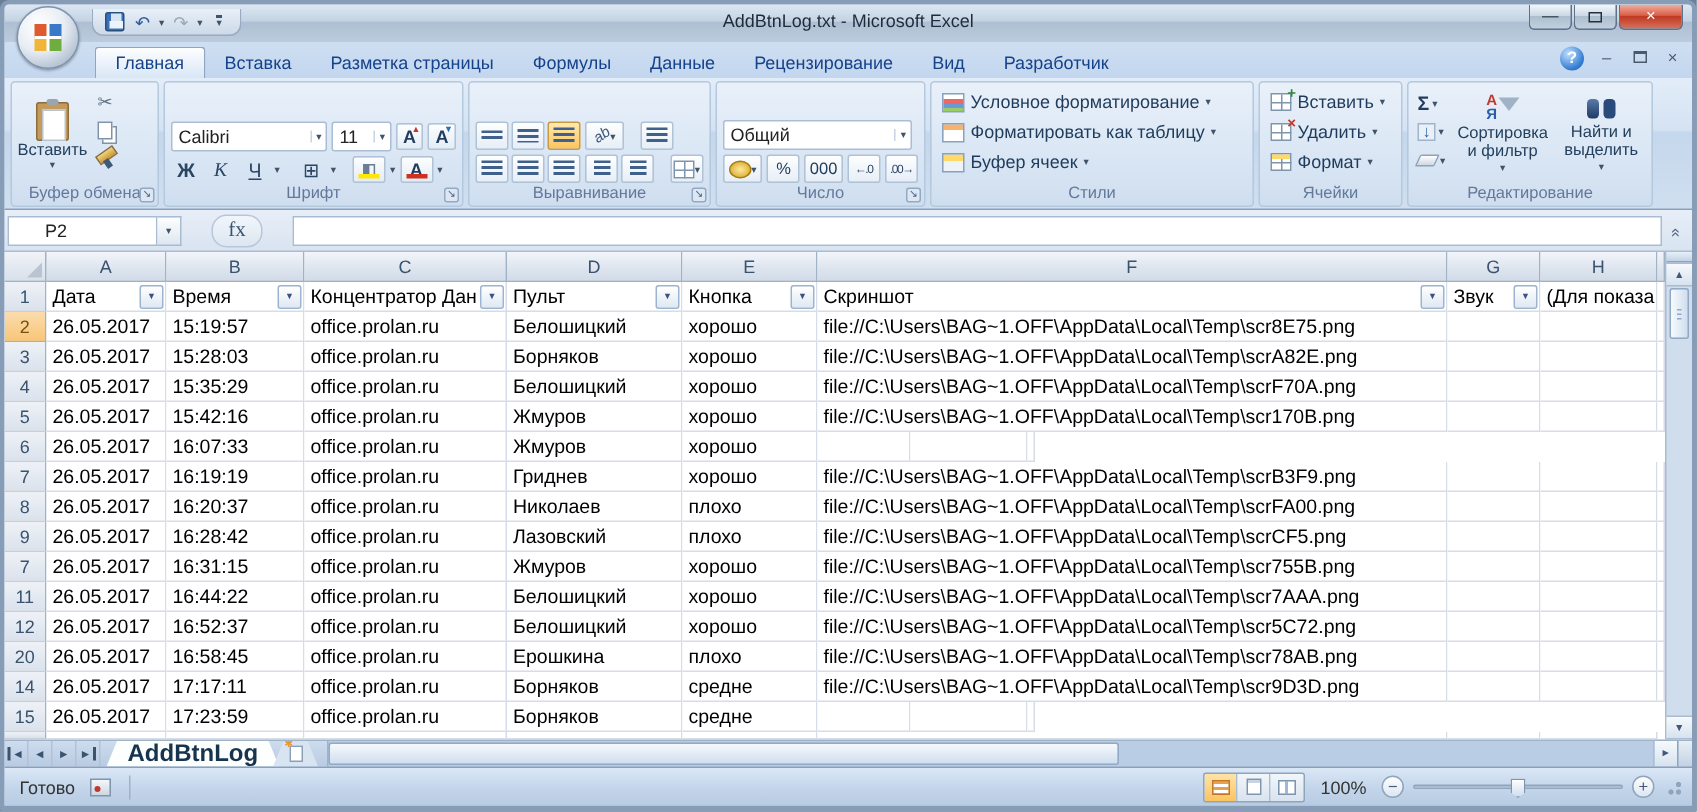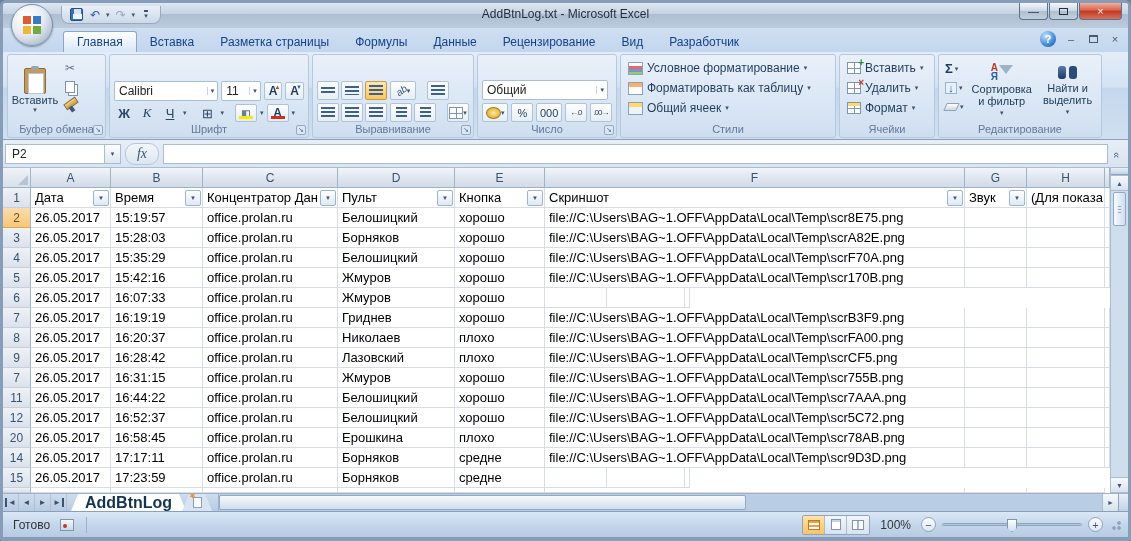--- a/index.html
+++ b/index.html
@@ -96,23 +96,23 @@
   .eras{width:13px;height:8px;background:linear-gradient(#fff,#cfd8e2);border:1px solid #8fa3b8;transform:skewX(-25deg);border-radius:1px;}
   .bigbtn{width:70px;display:flex;flex-direction:column;align-items:center;font-size:11px;color:#23415e;text-align:center;line-height:12px;padding-top:1px;}
   .sortico{position:relative;width:22px;height:20px;}
   .sortico:before{content:"А";position:absolute;left:0;top:-1px;font-size:10px;font-weight:bold;color:#c0392b;}
   .sortico:after{content:"Я";position:absolute;left:0;top:8px;font-size:10px;font-weight:bold;color:#2b5ca8;}
   .funnel{position:absolute;right:0;top:2px;width:0;height:0;border-left:7px solid transparent;border-right:7px solid transparent;border-top:9px solid #9fb2c6;}
   .binoc{width:22px;height:18px;position:relative;}
   .binoc:before{content:"";position:absolute;left:1px;top:2px;width:8px;height:13px;background:linear-gradient(#5a7ba8,#1f3a66);border-radius:3px;box-shadow:11px 0 0 0 #2a4a7c;}
   
   .fbar{height:28px;background:linear-gradient(#e7eef7,#d9e4f1);border-bottom:1px solid #a9bcd2;display:flex;align-items:center;padding:3px 2px;gap:0;flex:0 0 auto;}
-  .namebox{width:100px;height:20px;background:#fff;border:1px solid #a9bcd2;font-size:12px;color:#222;display:flex;align-items:center;padding-left:6px;}
+  .namebox{width:100px;height:20px;background:#fff;border:1px solid #a9bcd2;font-size:12px;color:#222;display:flex;align-items:center;padding-left:24px;}
   .nbarrow{width:16px;height:20px;border:1px solid #a9bcd2;border-left:none;background:linear-gradient(#fdfefe,#dde7f1);display:flex;align-items:center;justify-content:center;}
-  .fxbox{width:34px;height:22px;display:flex;align-items:center;justify-content:center;font-family:"Liberation Serif",serif;font-style:italic;font-size:14px;color:#3c5472;background:linear-gradient(#f2f6fb,#dce6f1);border:1px solid #b6c7da;border-radius:10px;margin:0 4px;}
+  .fxbox{width:34px;height:22px;display:flex;align-items:center;justify-content:center;font-family:"Liberation Serif",serif;font-size:14px;color:#3c5472;background:linear-gradient(#f2f6fb,#dce6f1);border:1px solid #b6c7da;border-radius:10px;margin:0 20px;}
   .finput{flex:1;height:20px;background:#fff;border:1px solid #a9bcd2;}
   .fchev{width:18px;height:20px;display:flex;align-items:center;justify-content:center;color:#4a5f78;}
   .fchev span{display:inline-block;transform:rotate(90deg);font-size:11px;letter-spacing:-2px;}
   
   .gridwrap{flex:1;display:flex;background:#fff;overflow:hidden;}
   .gl{width:1107px;display:flex;flex-direction:column;}
   .chead{display:flex;height:20px;flex:0 0 auto;}
   .corner{width:28px;background:linear-gradient(#f0f3f8,#d8e0ea);border-right:1px solid #9fb2c6;border-bottom:1px solid #9fb2c6;position:relative;}
   .corner:after{content:"";position:absolute;right:2px;bottom:2px;border-left:10px solid transparent;border-bottom:10px solid #b8c4d2;}
   .ch{background:linear-gradient(#f2f5fa,#dde4ee 60%,#d2dbe8);border-right:1px solid #9fb2c6;border-bottom:1px solid #9fb2c6;display:flex;align-items:center;justify-content:center;font-size:12px;color:#39536f;}
@@ -368,21 +368,21 @@
               <span>Условное форматирование</span>
               <span class="dar">▾</span>
             </div>
           <div class="srow">
               <span class="sico t2"></span>
               <span>Форматировать как таблицу</span>
               <span class="dar">▾</span>
             </div>
           <div class="srow">
               <span class="sico t3"></span>
-              <span>Общий ячеек</span>
+              <span>Буфер ячеек</span>
               <span class="dar">▾</span>
             </div>
         </div>
       </div>
       <div class="glabel"><span>Стили</span></div>
     </div>
 
     <div class="grp" style="width:96px;">
       <div class="gbody">
         <div class="stack">

